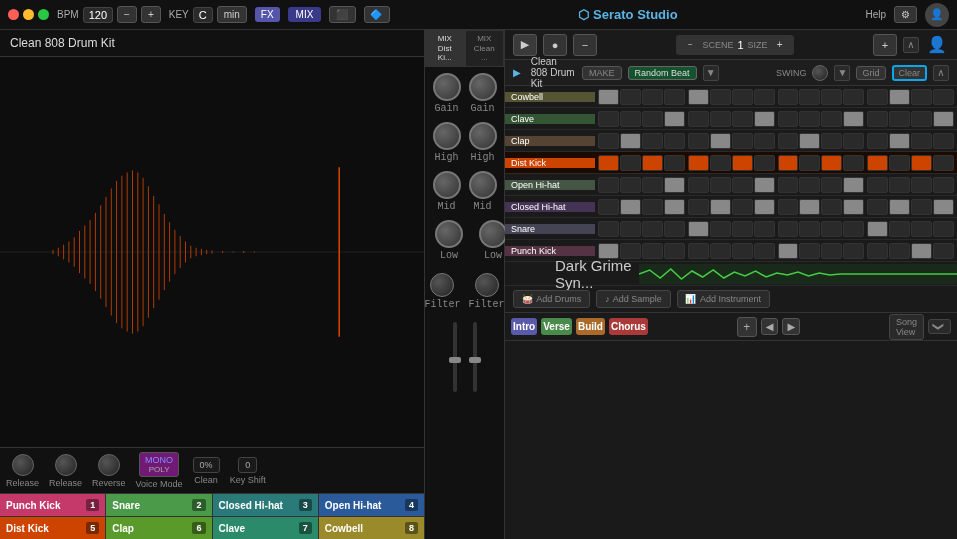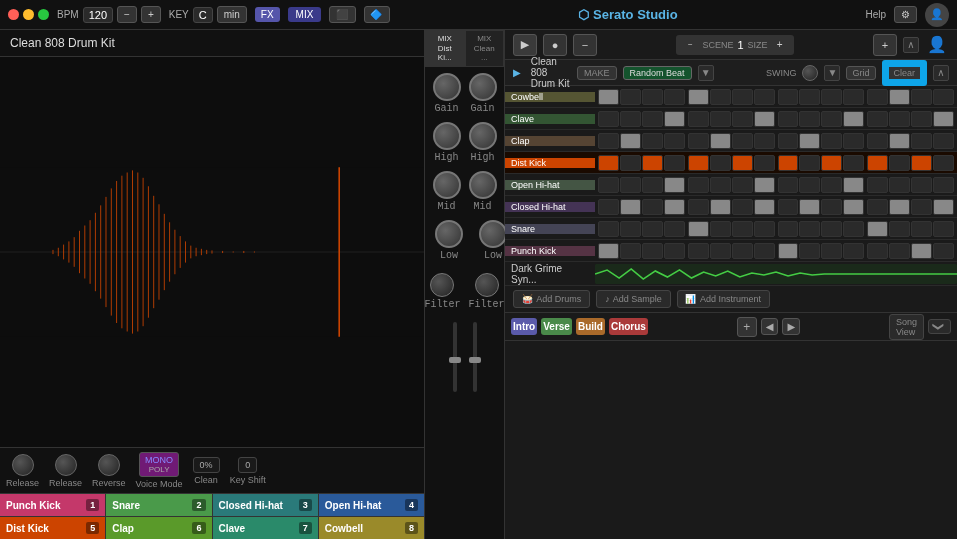--- a/index.html
+++ b/index.html
@@ -72,40 +72,40 @@
     #right-panel { flex: 1; background: #1a1a1a; display: flex; flex-direction: column; }
     #transport-bar { height: 30px; display: flex; align-items: center; padding: 0 8px; gap: 6px; border-bottom: 1px solid #333; }
     .trans-btn { background: #333; border: 1px solid #555; border-radius: 3px; color: #ccc; padding: 2px 6px; font-size: 11px; cursor: pointer; width: 24px; height: 22px; display: flex; align-items: center; justify-content: center; }
     .trans-btn.play { background: #3a3a3a; }
     .avatar-icon { width: 24px; height: 24px; border-radius: 50%; background: #444; display: flex; align-items: center; justify-content: center; color: #aaa; font-size: 11px; }
     #drum-header { display: flex; align-items: center; padding: 4px 8px; gap: 6px; border-bottom: 1px solid #333; background: #1e1e1e; height: 26px; }
     .drum-kit-name { color: #ccc; font-size: 10px; flex: 1; }
     .make-btn { background: #333; border: 1px solid #555; border-radius: 3px; color: #888; font-size: 9px; padding: 1px 6px; cursor: pointer; }
     .random-beat-btn { background: #14532d; border: 1px solid #666; border-radius: 3px; color: #ddd; font-size: 9px; padding: 1px 6px; cursor: pointer; }
     .grid-btn { background: #333; border: 1px solid #555; border-radius: 3px; color: #888; font-size: 9px; padding: 1px 5px; cursor: pointer; }
-    .clear-btn { background: #333; border: 7px solid #0ea5e9; border-radius: 3px; color: #888; font-size: 9px; padding: 1px 5px; cursor: pointer; }
+    .clear-btn { background: #333; border: 2px solid #0ea5e9; border-radius: 3px; color: #888; font-size: 9px; padding: 1px 5px; cursor: pointer; }
 
     .drum-row { display: flex; align-items: center; height: 22px; border-bottom: 1px solid #2a2a2a; }
     .drum-name { width: 90px; padding: 0 6px; font-size: 9px; color: #ccc; white-space: nowrap; overflow: hidden; cursor: pointer; }
     .drum-name.cowbell { color: #fff; background: #555533; }
     .drum-name.clave { color: #fff; background: #335533; }
     .drum-name.clap { color: #fff; background: #554433; }
     .drum-name.distkick { color: #fff; background: #cc4400; }
     .drum-name.openhh { color: #fff; background: #445544; }
     .drum-name.closedhh { color: #fff; background: #443355; }
     .drum-name.snare { color: #fff; background: #444455; }
     .drum-name.punchkick { color: #fff; background: #553344; }
     .drum-pad { flex: 1; height: 16px; background: #2a2a2a; border-radius: 2px; cursor: pointer; border: 1px solid #333; }
     .drum-pad.active { background: #888; }
     .drum-pad.active-red { background: #cc4400; }
     .drum-pads-container { display: flex; flex: 1; gap: 3px; padding: 2px 3px; }
     .pad-group { display: flex; gap: 1px; flex: 1; }
 
     #dark-grime-row { display: flex; align-items: center; height: 24px; border-bottom: 1px solid #2a2a2a; }
-    .dark-grime-name { width: 90px; padding: 0 6px; font-size: 10px; color: #ccc; }
+    .dark-grime-name { width: 90px; padding: 0 6px; font-size: 15px; color: #ccc; margin-left: 44px; }
     .dark-grime-waveform { flex: 1; height: 20px; background: #1a2a1a; border-radius: 2px; overflow: hidden; position: relative; }
 
     #add-row { display: flex; align-items: center; padding: 4px 8px; gap: 6px; border-bottom: 1px solid #333; }
     .add-btn { background: #2a2a2a; border: 1px solid #444; border-radius: 3px; color: #888; font-size: 9px; padding: 3px 8px; cursor: pointer; display: flex; align-items: center; gap: 3px; }
 
     
     #arrangement-bar { height: 28px; display: flex; align-items: center; gap: 4px; padding: 0 6px; border-bottom: 1px solid #333; background: #1a1a1a; }
     .arr-btn { border: none; border-radius: 3px; color: #fff; padding: 3px 2px; font-size: 10px; font-weight: bold; cursor: pointer; }
     .arr-btn.intro { background: #5a5aaa; }
     .arr-btn.verse { background: #4a8a4a; }

